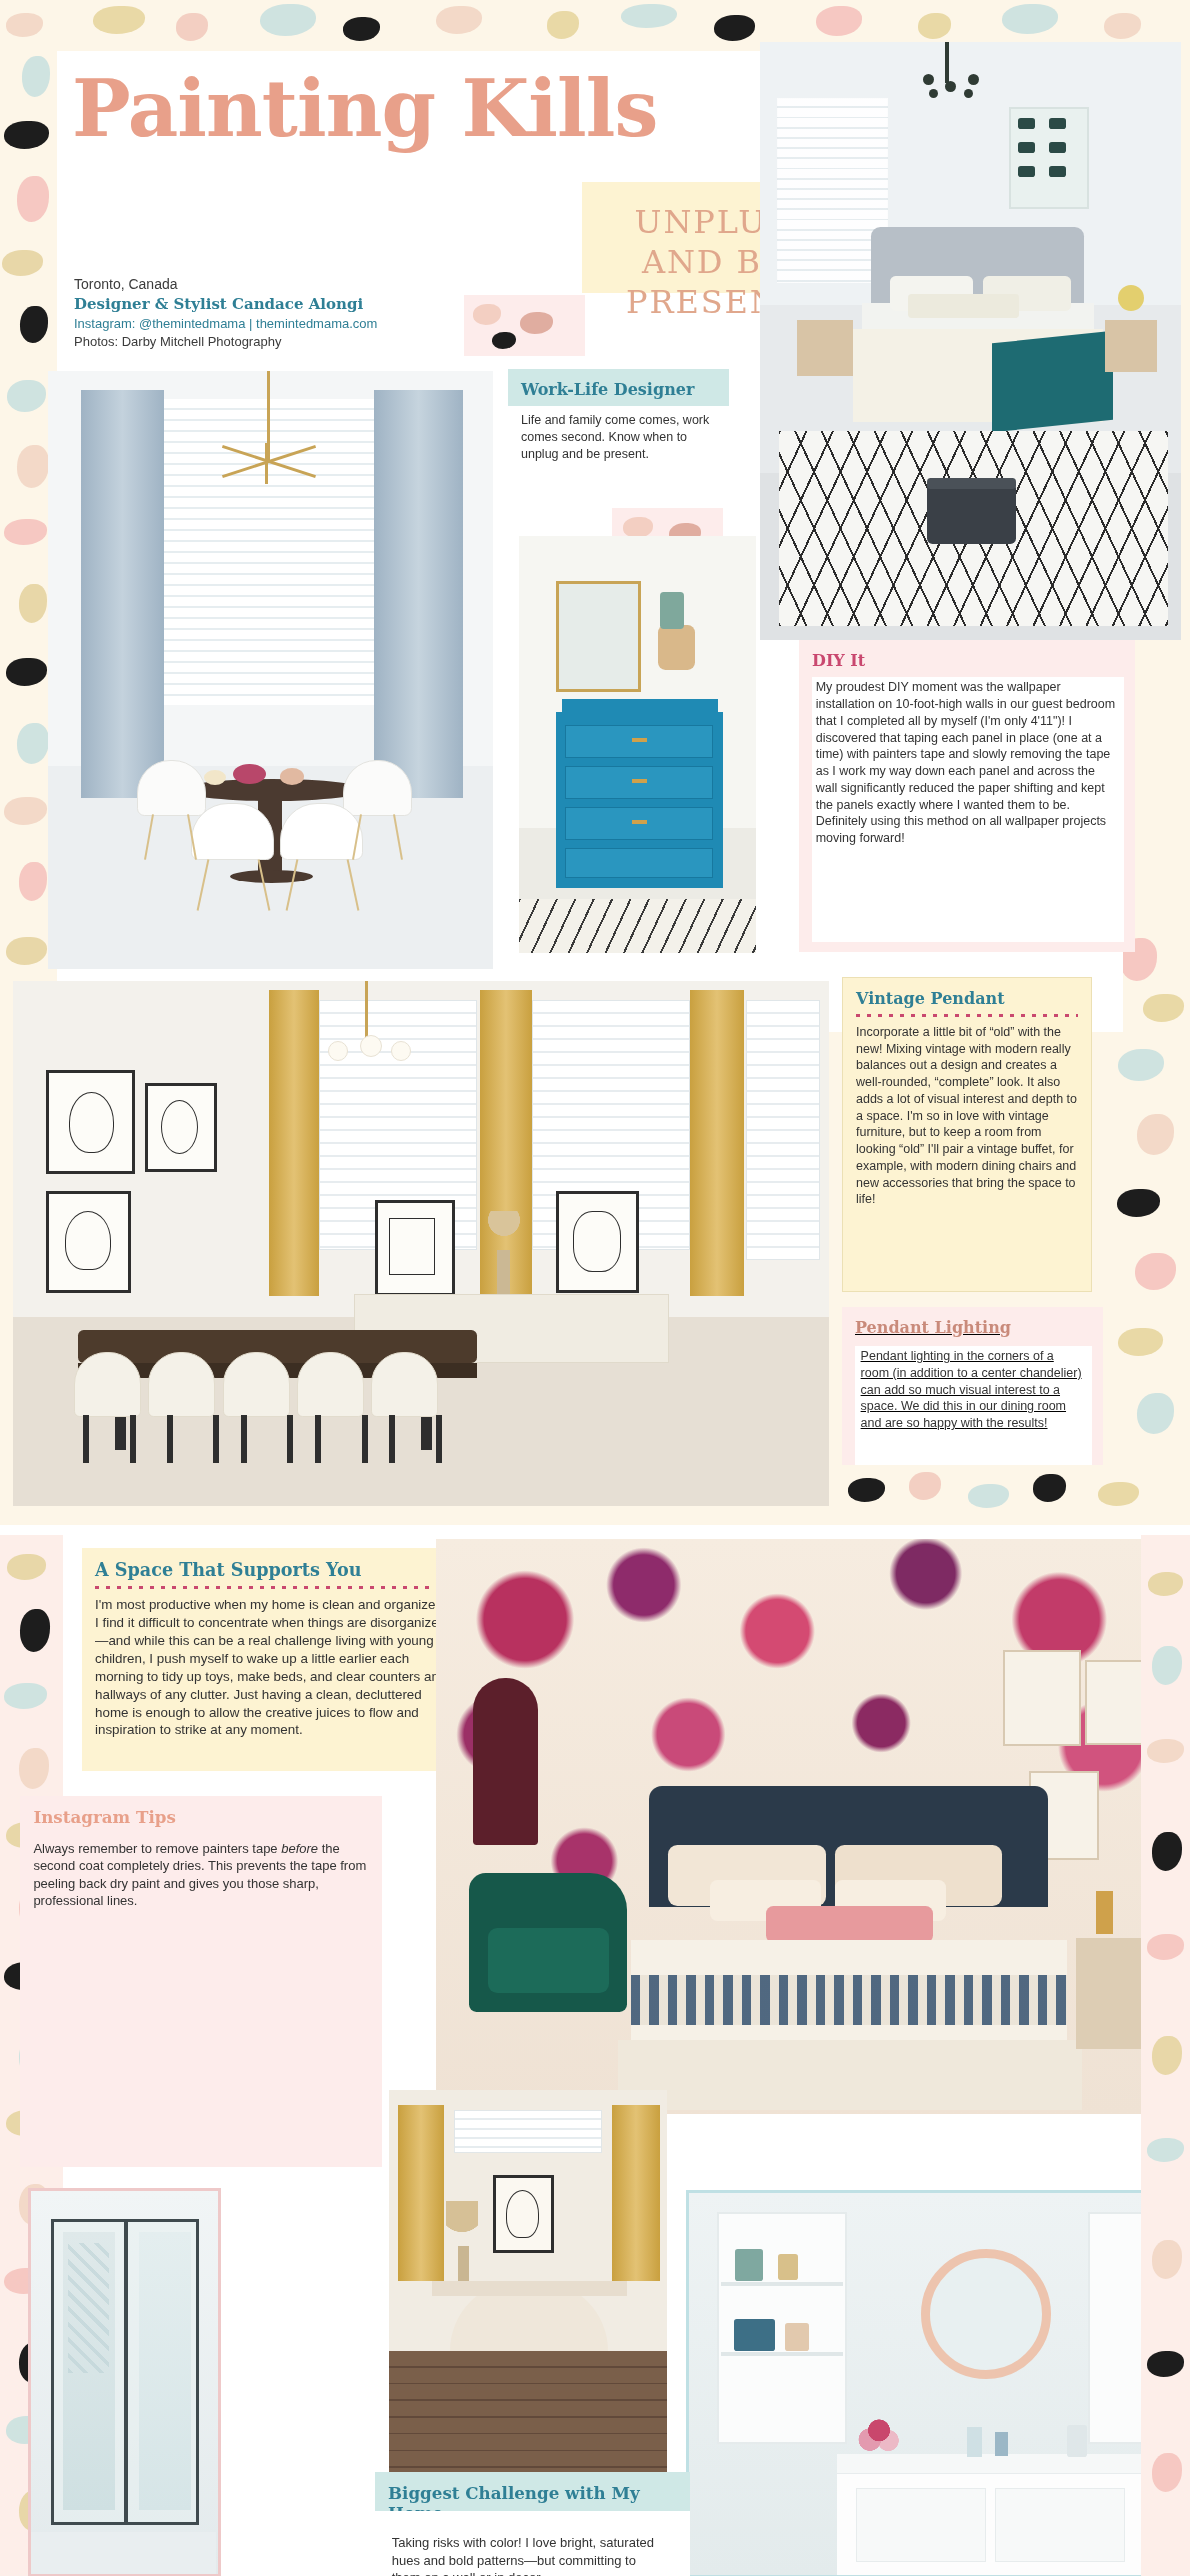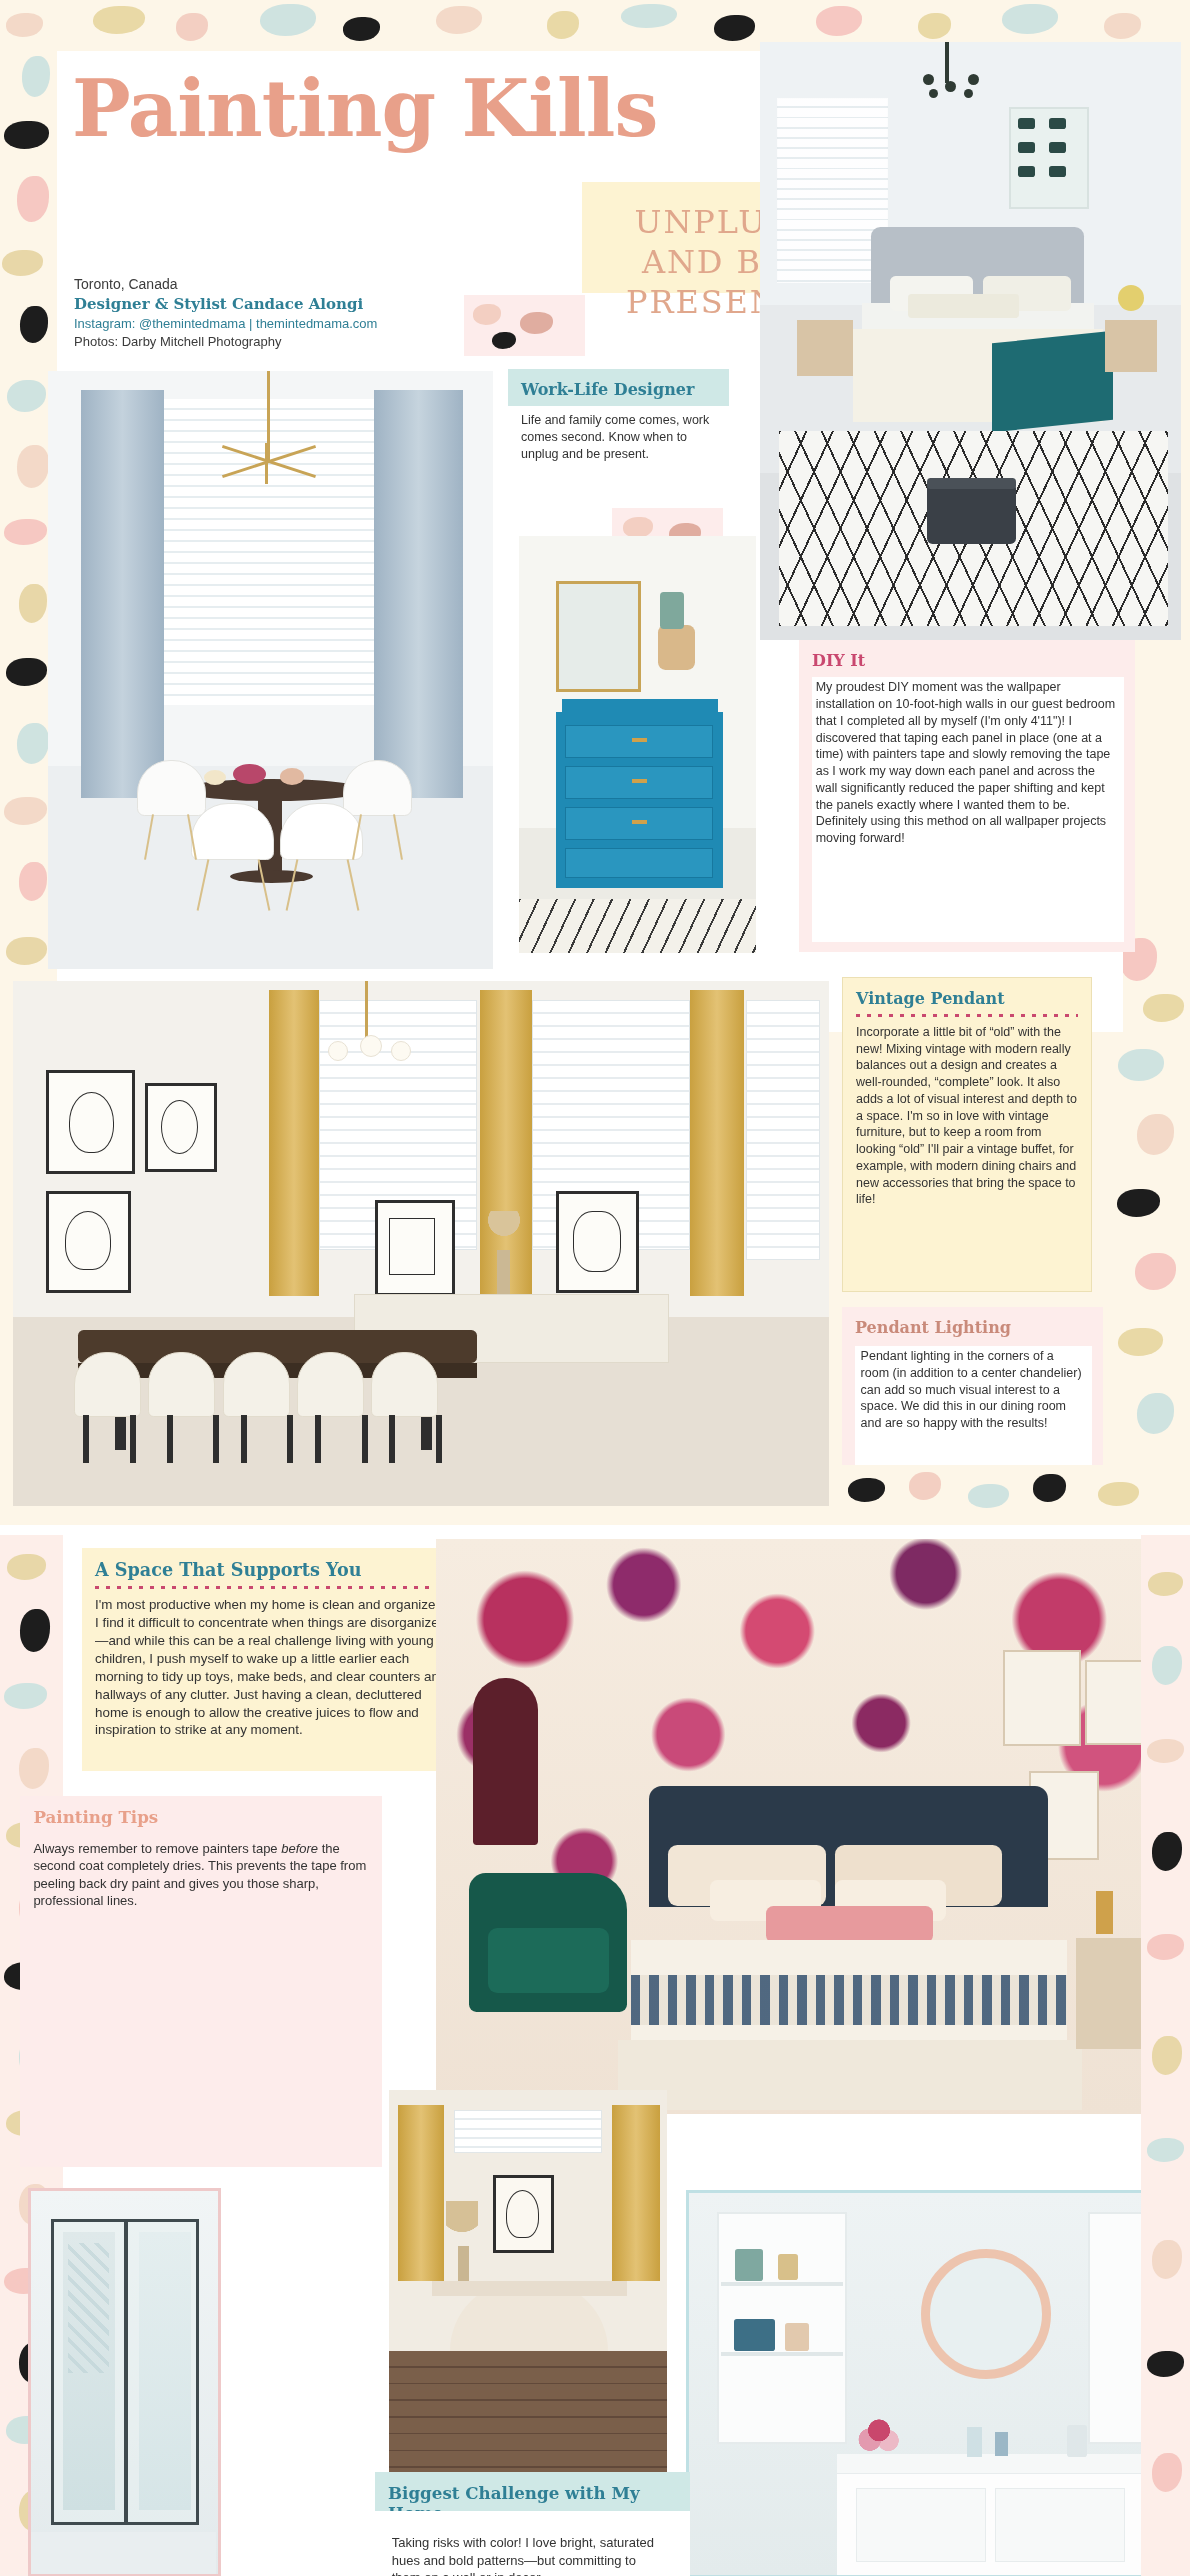--- a/index.html
+++ b/index.html
@@ -325,21 +325,21 @@
       <div style="position:absolute;left:376px;top:434px;width:5.6px;height:48px;background:#2e2e2e;"></div>
       <div style="position:absolute;left:423px;top:434px;width:5.6px;height:48px;background:#2e2e2e;"></div>
     </div>
 
     <div class="callout" style="left:842px;top:977px;width:250px;height:315px;background:#fdf3d2;border:0.9px solid #ece0b4;">
       <h4 style="color:#2f7f95;">Vintage Pendant</h4>
       <div class="dots" style="background:repeating-linear-gradient(90deg,#c9486f 0 3.7px,transparent 3.7px 11px);height:3.7px;"></div>
       <p>Incorporate a little bit of “old” with the new! Mixing vintage with modern really balances out a design and creates a well-rounded, “complete” look. It also adds a lot of visual interest and depth to a space. I'm so in love with vintage furniture, but to keep a room from looking “old” I'll pair a vintage buffet, for example, with modern dining chairs and new accessories that bring the space to life!</p>
     </div>
 
-    <div class="callout" style="left:842px;top:1307px;width:261px;height:176px;background:#fdeceb;">
+    <div class="callout" style="left:842px;top:1307px;width:261px;height:176px;background:#fdeceb;text-decoration:underline;">
       <h4 style="color:#c98a7a;">Pendant Lighting</h4>
       <div style="position:absolute;left:13px;top:39px;width:237px;height:126px;background:#ffffff;"></div>
       <p style="position:relative;padding:5.6px 7.4px 0 5.6px;">Pendant lighting in the corners of a room (in addition to a center chandelier) can add so much visual interest to a space. We did this in our dining room and are so happy with the results!</p>
     </div>
 
     <div class="terrazzo" style="left:829px;top:1465px;width:362px;height:60px;background:#fdf6e8;">
       <div class="blob" style="left:18.5px;top:13px;width:37px;height:24px;background:#1d1d1d;"></div>
       <div class="blob" style="left:80px;top:7.4px;width:32px;height:28px;background:#f3cfc2;"></div>
       <div class="blob" style="left:139px;top:18.5px;width:41px;height:24px;background:#cfe3e0;"></div>
       <div class="blob" style="left:204px;top:9.3px;width:33px;height:28px;background:#1d1d1d;"></div>
@@ -371,21 +371,21 @@
     <div style="position:absolute;left:63px;top:0;width:1128px;height:1041px;background:#ffffff;"></div>
 
     <div class="callout" style="left:82px;top:13px;width:380px;height:223px;background:#fdf3d2;border-radius:0 0 16.7px 0;">
       <h4 style="color:#2f7f95;font-size:17.6px;">A Space That Supports You</h4>
       <div class="dots" style="background:repeating-linear-gradient(90deg,#c9486f 0 3.7px,transparent 3.7px 11px);height:3.7px;"></div>
       <p style="font-size:13.4px;">I'm most productive when my home is clean and organized. I find it difficult to concentrate when things are disorganized—and while this can be a real challenge living with young children, I push myself to wake up a little earlier each morning to tidy up toys, make beds, and clear counters and hallways of any clutter. Just having a clean, decluttered home is enough to allow the creative juices to flow and inspiration to strike at any moment.</p>
     </div>
 
     <div style="position:absolute;left:20.4px;top:261px;width:362px;height:371px;background:#fdeceb;"></div>
     <div class="callout" style="left:20.4px;top:261px;width:362px;height:371px;">
-      <h4 style="color:#e8a08a;font-size:16.7px;">Painting Tips</h4>
+      <h4 style="color:#e8a08a;font-size:16.7px;">Instagram Tips</h4>
       <p style="font-size:13px;margin-top:13px;">
         <span>Always remember to remove painters tape </span><em>before</em><span> the second coat completely dries. This prevents the tape from peeling back dry paint and gives you those sharp, professional lines.</span>
       </p>
     </div>
 
     <div class="img" style="left:436px;top:3.7px;width:742px;height:575px;
          background:
            radial-gradient(circle at 12% 14%, #b8315f 0 5%, transparent 6%),
            radial-gradient(circle at 28% 8%,  #8e2b6b 0 4%, transparent 5%),
            radial-gradient(circle at 46% 16%, #d44a72 0 5%, transparent 6%),

